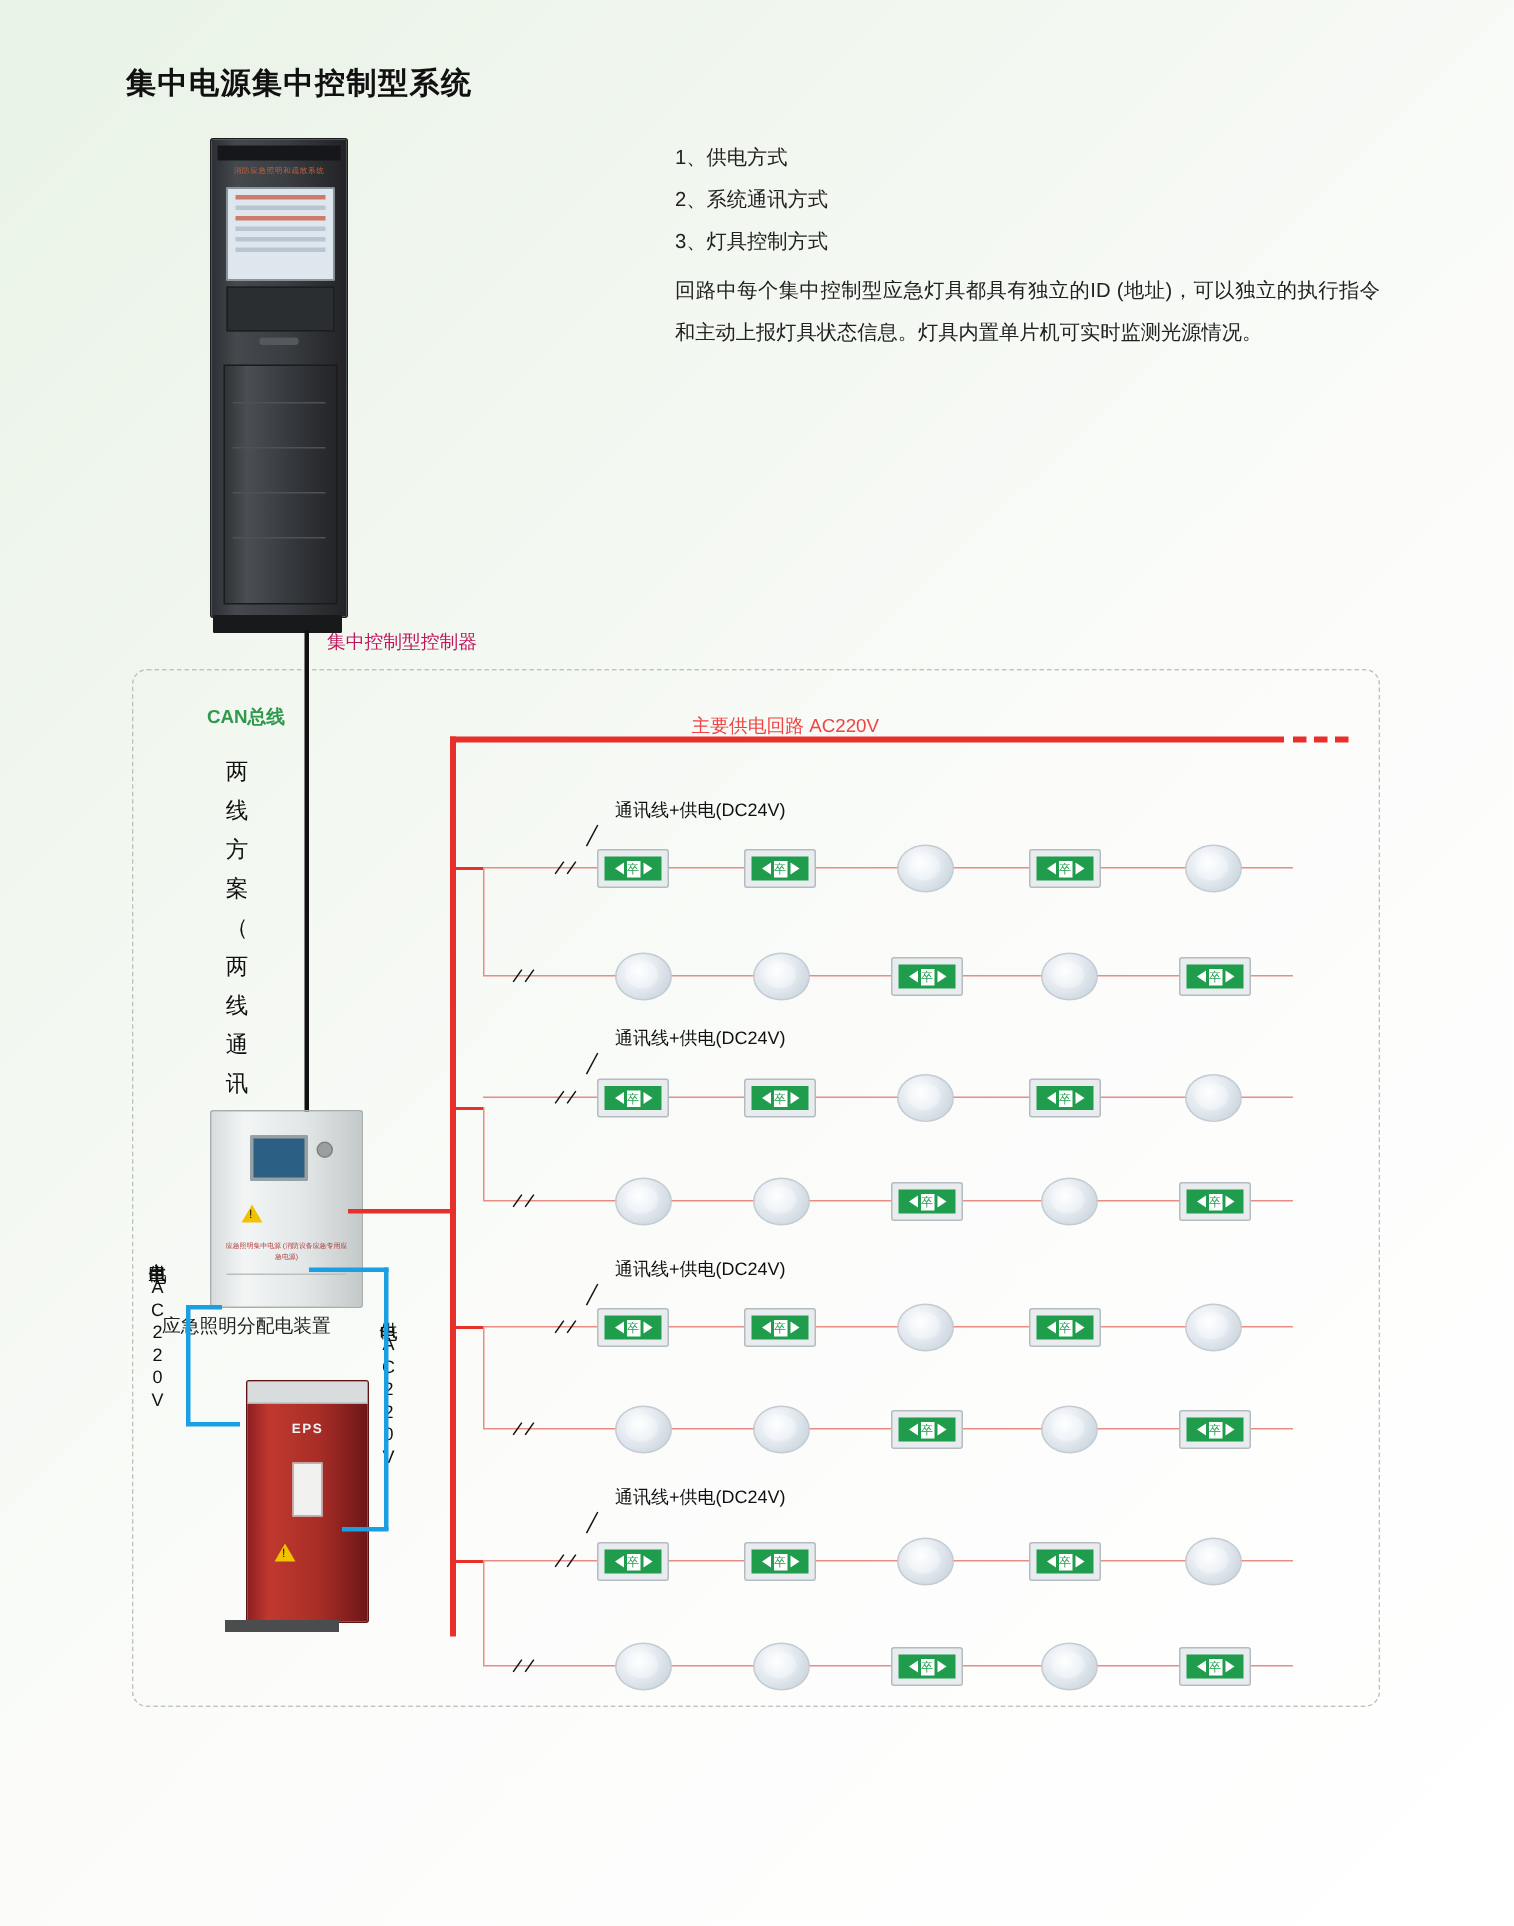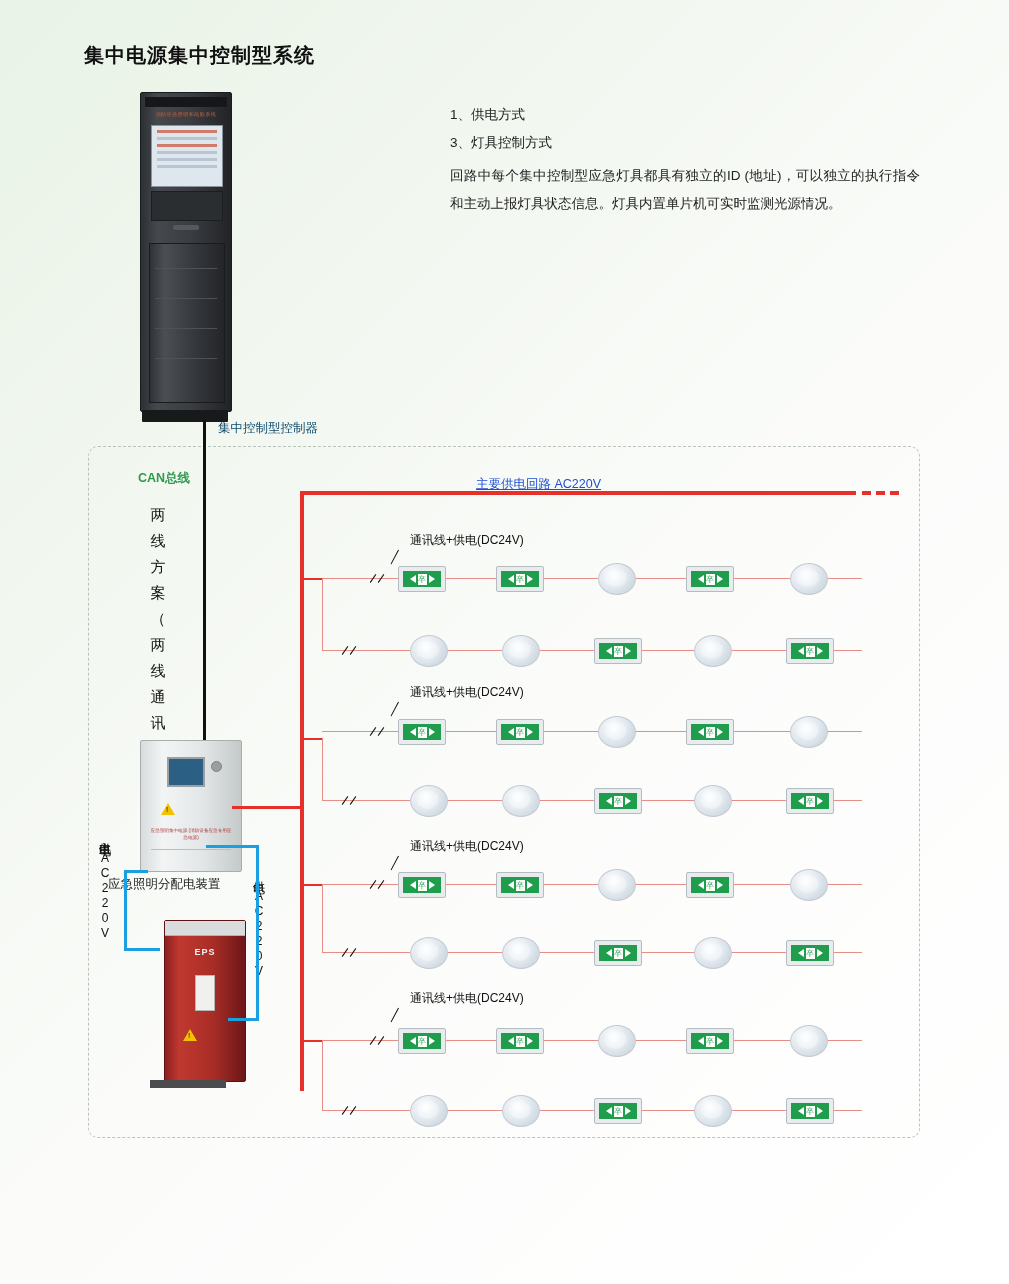--- a/index.html
+++ b/index.html
@@ -11,21 +11,21 @@
   }
   .page{position:absolute;left:0;top:0;width:833px;height:1284px;}
 
   
   .title{
     position:absolute;left:84px;top:42px;
     font-size:20px;font-weight:bold;letter-spacing:1px;color:#111;
   }
 
   
-  .textblock{position:absolute;left:450px;top:96px;width:470px;margin-top:10px;}
+  .textblock{position:absolute;left:450px;top:96px;width:470px;}
   .t-head{font-size:13.5px;color:#222;margin:0 0 10px 0;font-weight:normal;}
   .t-body{font-size:13.5px;color:#222;line-height:28px;margin:0 0 18px 0;text-align:justify;}
 
   
   .cabinet{position:absolute;left:140px;top:92px;width:90px;height:330px;}
   .cab-body{position:absolute;left:0;top:0;width:90px;height:318px;
     background:linear-gradient(90deg,#2c2f33 0%,#45484c 18%,#3a3d41 55%,#212326 100%);
     border:1px solid #1a1c1e;border-radius:2px;}
   .cab-top{position:absolute;left:4px;top:4px;width:82px;height:10px;background:#15171a;}
   .cab-label{position:absolute;left:8px;top:16px;width:74px;height:10px;
@@ -34,21 +34,21 @@
     background:#dfe7ee;border:1px solid #8a949c;}
   .cab-screen .ln{height:3px;margin:4px 5px;background:#b9c6d1;}
   .cab-screen .ln.r{background:#cf7b6a;}
   .cab-panel{position:absolute;left:10px;top:98px;width:70px;height:28px;background:#2b2e31;border:1px solid #1b1d1f;}
   .cab-handle{position:absolute;left:32px;top:132px;width:26px;height:5px;background:#55595d;border-radius:2px;}
   .cab-door{position:absolute;left:8px;top:150px;width:74px;height:158px;
     background:linear-gradient(90deg,#303336 0%,#4b4f53 20%,#35383c 60%,#232528 100%);
     border:1px solid #191b1d;}
   .cab-vent{position:absolute;left:14px;width:62px;height:1px;background:#4e5256;}
   .cab-base{position:absolute;left:2px;top:318px;width:86px;height:12px;background:#17191b;border-radius:1px;}
-  .cab-caption{position:absolute;left:218px;top:420px;font-size:12.5px;color:#0c4a6e;white-space:nowrap;}
+  .cab-caption{position:absolute;left:218px;top:420px;font-size:12.5px;color:#be185d;white-space:nowrap;}
 
   
   .enclosure{position:absolute;left:88px;top:446px;width:830px;height:690px;
     border:1px dashed #b9c4bd;border-radius:10px;}
 
   
   .can-label{position:absolute;left:138px;top:470px;font-size:12.5px;color:#2f9a4e;font-weight:bold;}
   .vtext{position:absolute;left:146px;top:502px;width:26px;font-size:15px;line-height:26px;color:#111;
     text-align:center;letter-spacing:2px;}
   .vtext span{display:block;}
@@ -85,21 +85,21 @@
   .sidelabel{position:absolute;font-size:12px;color:#111;writing-mode:vertical-rl;text-orientation:upright;letter-spacing:1px;}
   .sl-main{left:96px;top:832px;}
   .sl-supply{left:250px;top:872px;}
 
   
   .blue{position:absolute;background:#1a9fe0;}
   
   .red{position:absolute;background:#e8302a;}
 
   
-  .powerlabel{position:absolute;left:476px;top:476px;font-size:12.5px;color:#1d4ed8;text-decoration:underline;}
+  .powerlabel{position:absolute;left:461px;top:476px;font-size:12.5px;color:#ef4444;}
 
   
   .dash{position:absolute;top:491px;width:9px;height:4px;background:#e8302a;}
 
   
   .grp-label{position:absolute;font-size:12px;color:#111;white-space:nowrap;}
 
   
   .exit{position:absolute;width:46px;height:24px;background:#e9ecee;border:1px solid #b5bcc0;border-radius:2px;
     display:flex;align-items:center;justify-content:center;}
@@ -150,20 +150,21 @@
       <div class="cab-vent" style="top:205px"></div>
       <div class="cab-vent" style="top:235px"></div>
       <div class="cab-vent" style="top:265px"></div>
     </div>
     <div class="cab-base"></div>
   </div>
   <div class="cab-caption">集中控制型控制器</div>
 
   <div class="textblock">
     <p class="t-head">1、供电方式</p>
+    <p class="t-head">2、系统通讯方式</p>
     <p class="t-head">3、灯具控制方式</p>
     <p class="t-body">回路中每个集中控制型应急灯具都具有独立的ID (地址)，可以独立的执行指令和主动上报灯具状态信息。灯具内置单片机可实时监测光源情况。</p>
   </div>
 
   <div class="enclosure"></div>
 
   <div class="trunk"></div>
   <div class="can-label">CAN总线</div>
   <div class="vtext">
     <span>两</span>

